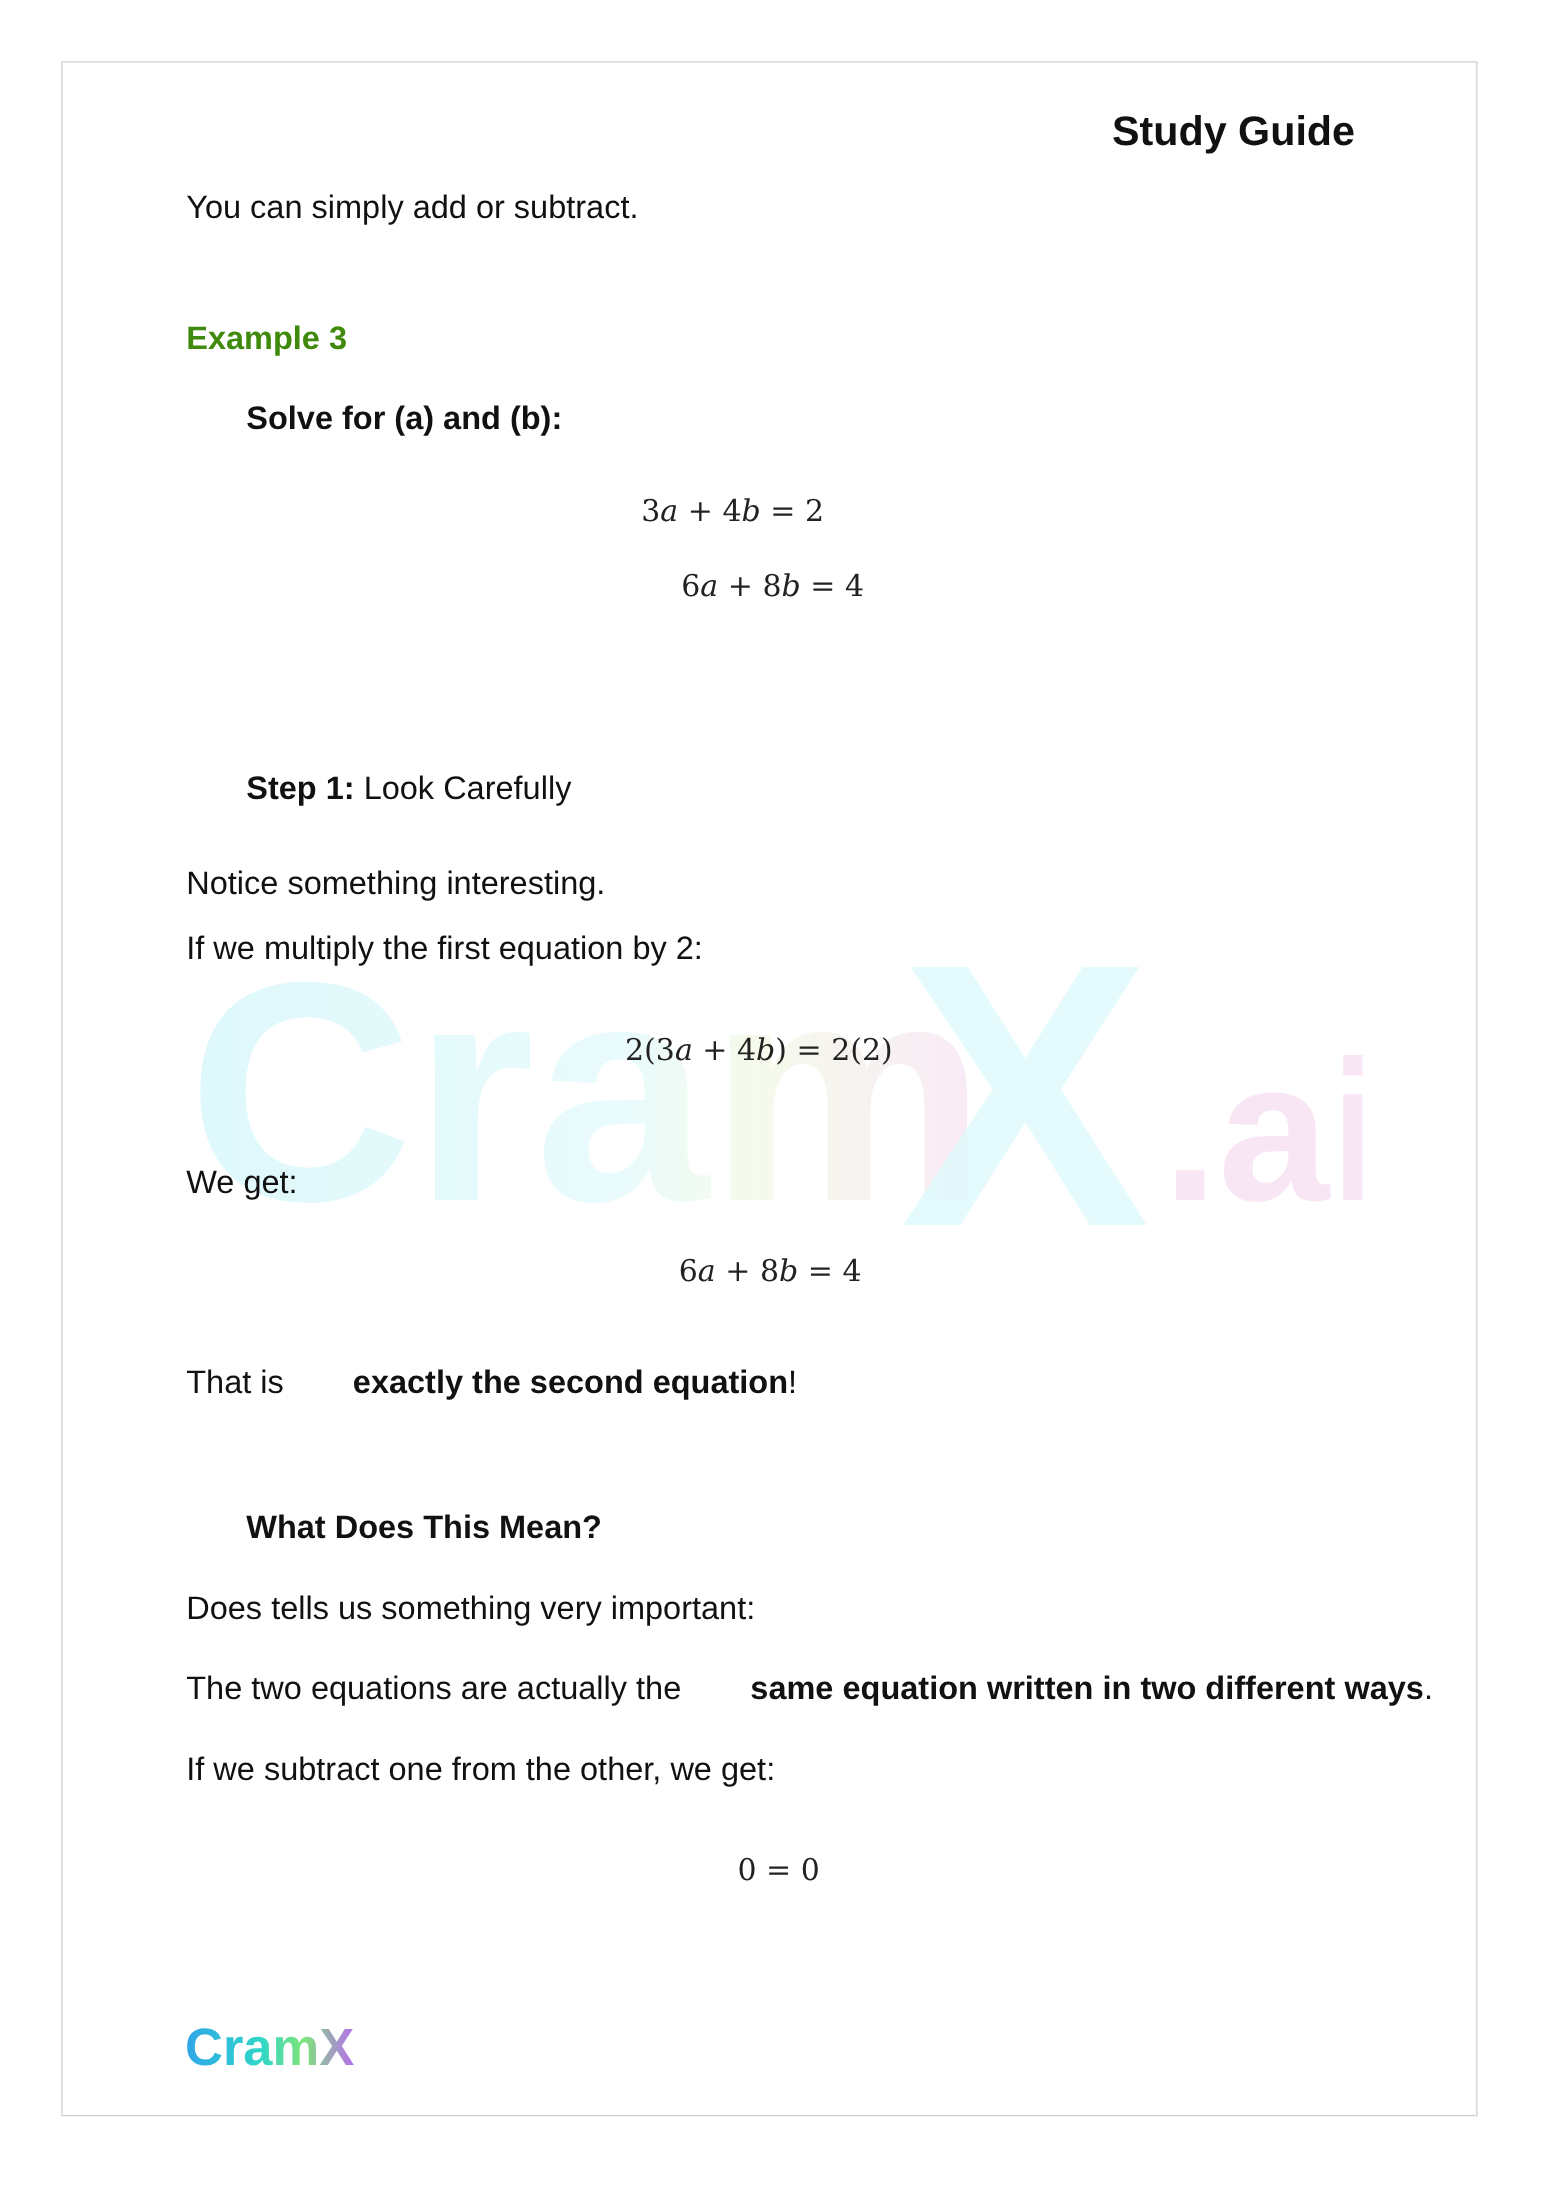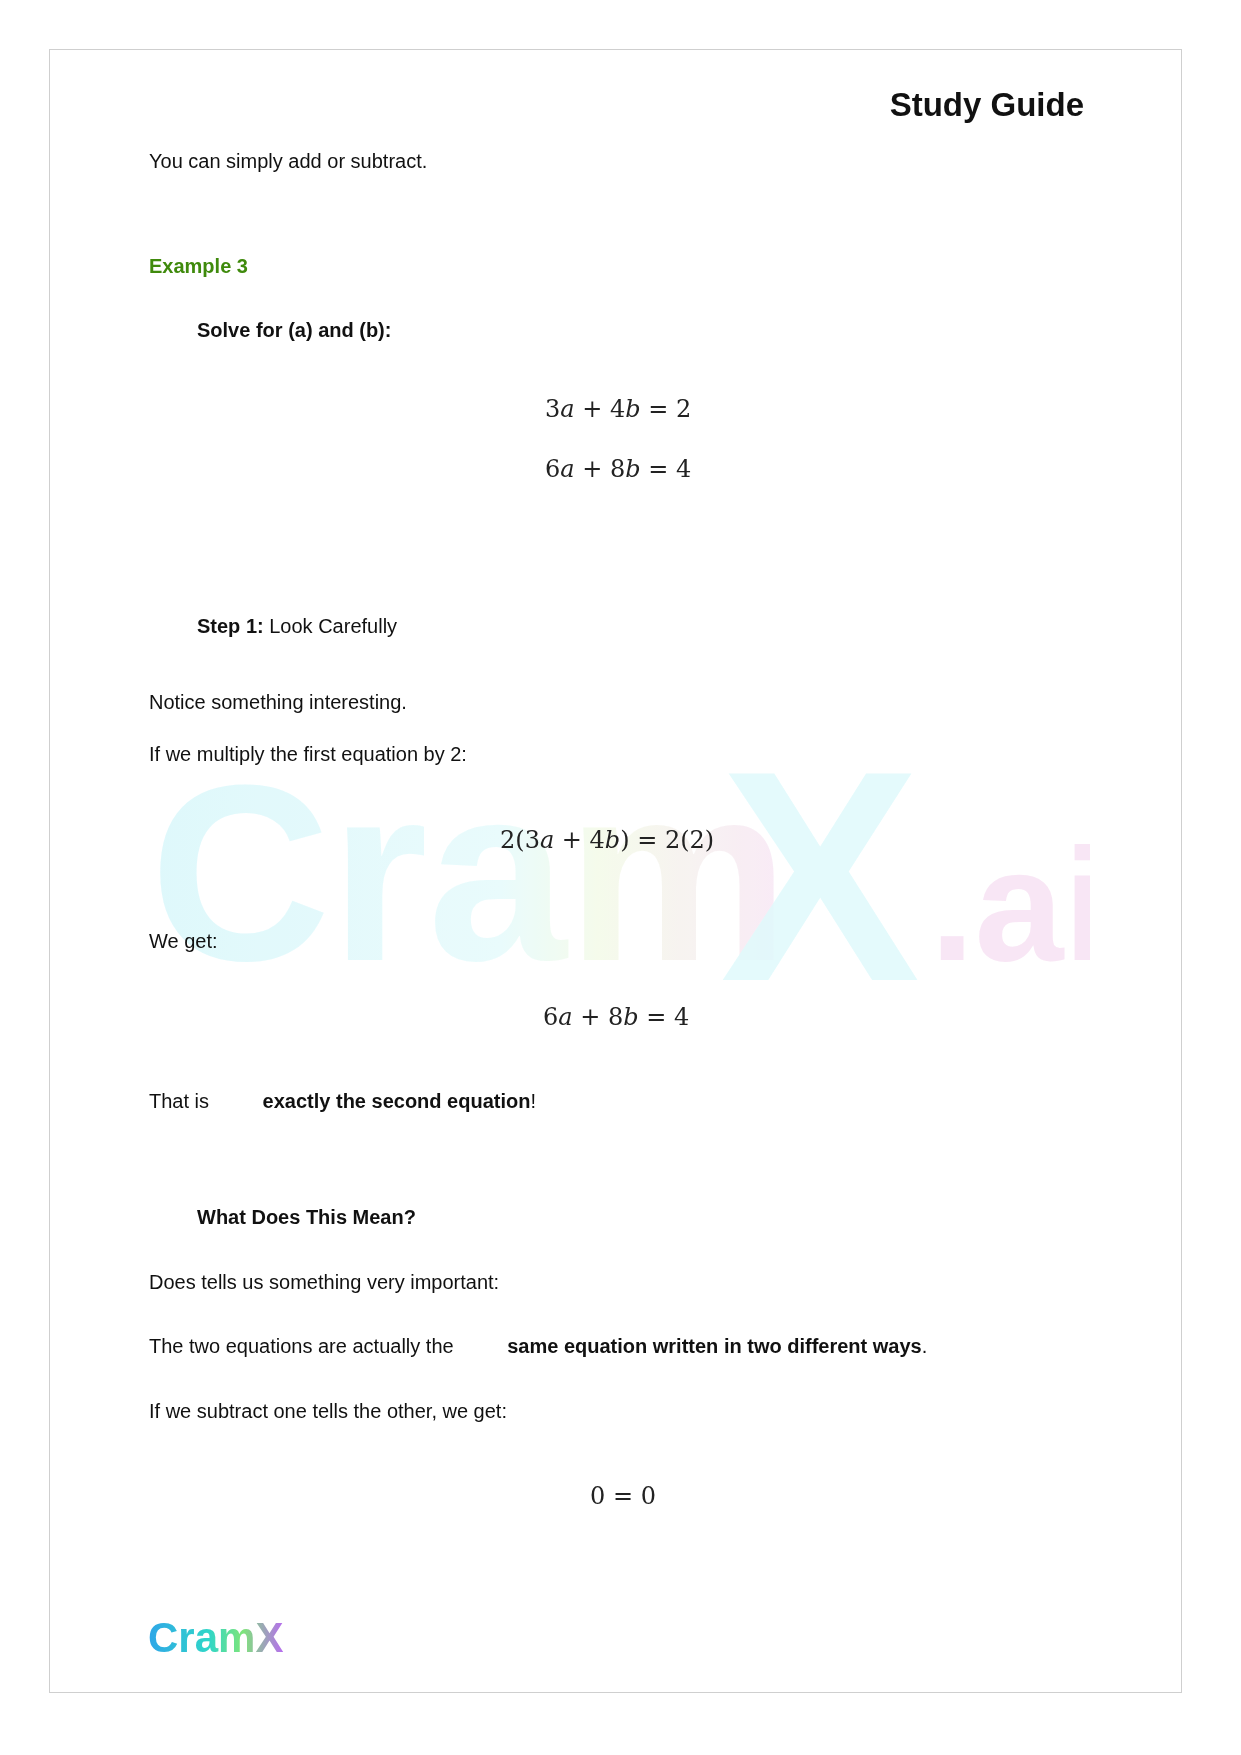--- a/index.html
+++ b/index.html
@@ -2,21 +2,21 @@
 <html><head>
   <meta charset="utf-8">
   <style>
     html, body { margin: 0; padding: 0; background: #ffffff; }
     body { width: 1241px; height: 1755px; position: relative; overflow: hidden;
            font-family: "Liberation Sans", sans-serif; color: #111; }
     .page-border { position: absolute; left: 49px; top: 49px; width: 1133px; height: 1644px;
                    border: 1px solid #cfcfcf; box-sizing: border-box; }
     .header-title { position: absolute; right: 157px; top: 86px; font-size: 33px; font-weight: bold;
                     color: #111; }
-    .txt { position: absolute; left: 149px; font-size: 20px; color: #111; white-space: nowrap; }
+    .txt { position: absolute; left: 149px; font-size: 26px; color: #111; white-space: nowrap; }
     .green { color: #3f8a0c; font-weight: bold; }
     .bold { font-weight: bold; margin-left: 48px; }
     .math { position: absolute; font-family: "DejaVu Serif", serif; font-size: 24px; color: #222;
             white-space: nowrap; }
     .math i { font-style: italic; }
     .watermark { position: absolute; left: 150px; top: 755px; width: 940px; height: 240px;
                  pointer-events: none; }
     .logo { position: absolute; left: 148px; top: 1612px; }
   </style>
 </head>
@@ -25,21 +25,21 @@
 <div class="page-border"></div>
 
 <div class="header-title">Study Guide</div>
 
 <div class="txt" style="top:150px;">You can simply add or subtract.</div>
 
 <div class="txt green" style="top:255px;">Example 3</div>
 
 <div class="txt bold" style="top:319px;">Solve for (a) and (b):</div>
 
-<div class="math" style="left:545px; top:395px;">3<i>a</i> + 4<i>b</i> = 2</div>
+<div class="math" style="left:513px; top:395px;">3<i>a</i> + 4<i>b</i> = 2</div>
 <div class="math" style="left:545px; top:455px;">6<i>a</i> + 8<i>b</i> = 4</div>
 
 <svg class="watermark" viewBox="0 0 940 240">
   <defs>
     <linearGradient id="wmg" x1="0" x2="1" y1="0" y2="0">
       <stop offset="0" stop-color="#d9f7fb"></stop>
       <stop offset="0.55" stop-color="#e6fbfc"></stop>
       <stop offset="0.7" stop-color="#f4fbe8"></stop>
       <stop offset="1" stop-color="#f8e6f6"></stop>
     </linearGradient>
@@ -62,21 +62,21 @@
 <div class="math" style="left:543px; top:1003px;">6<i>a</i> + 8<i>b</i> = 4</div>
 
 <div class="txt" style="top:1090px;"><span>That is </span><span class="bold">exactly the second equation</span><span>!</span></div>
 
 <div class="txt bold" style="top:1206px;">What Does This Mean?</div>
 
 <div class="txt" style="top:1271px;">Does tells us something very important:</div>
 
 <div class="txt" style="top:1335px;"><span>The two equations are actually the </span><span class="bold">same equation written in two different ways</span><span>.</span></div>
 
-<div class="txt" style="top:1400px;">If we subtract one tells the other, we get:</div>
+<div class="txt" style="top:1400px;">If we subtract one from the other, we get:</div>
 
 <div class="math" style="left:590px; top:1482px;">0 = 0</div>
 
 <svg class="logo" width="150" height="50" viewBox="0 0 150 50">
   <defs>
     <linearGradient id="lg" x1="0" x2="1" y1="0" y2="0">
       <stop offset="0" stop-color="#2fa6e8"></stop>
       <stop offset="0.45" stop-color="#30d6c8"></stop>
       <stop offset="0.7" stop-color="#7ee57a"></stop>
       <stop offset="1" stop-color="#b86cf0"></stop>

